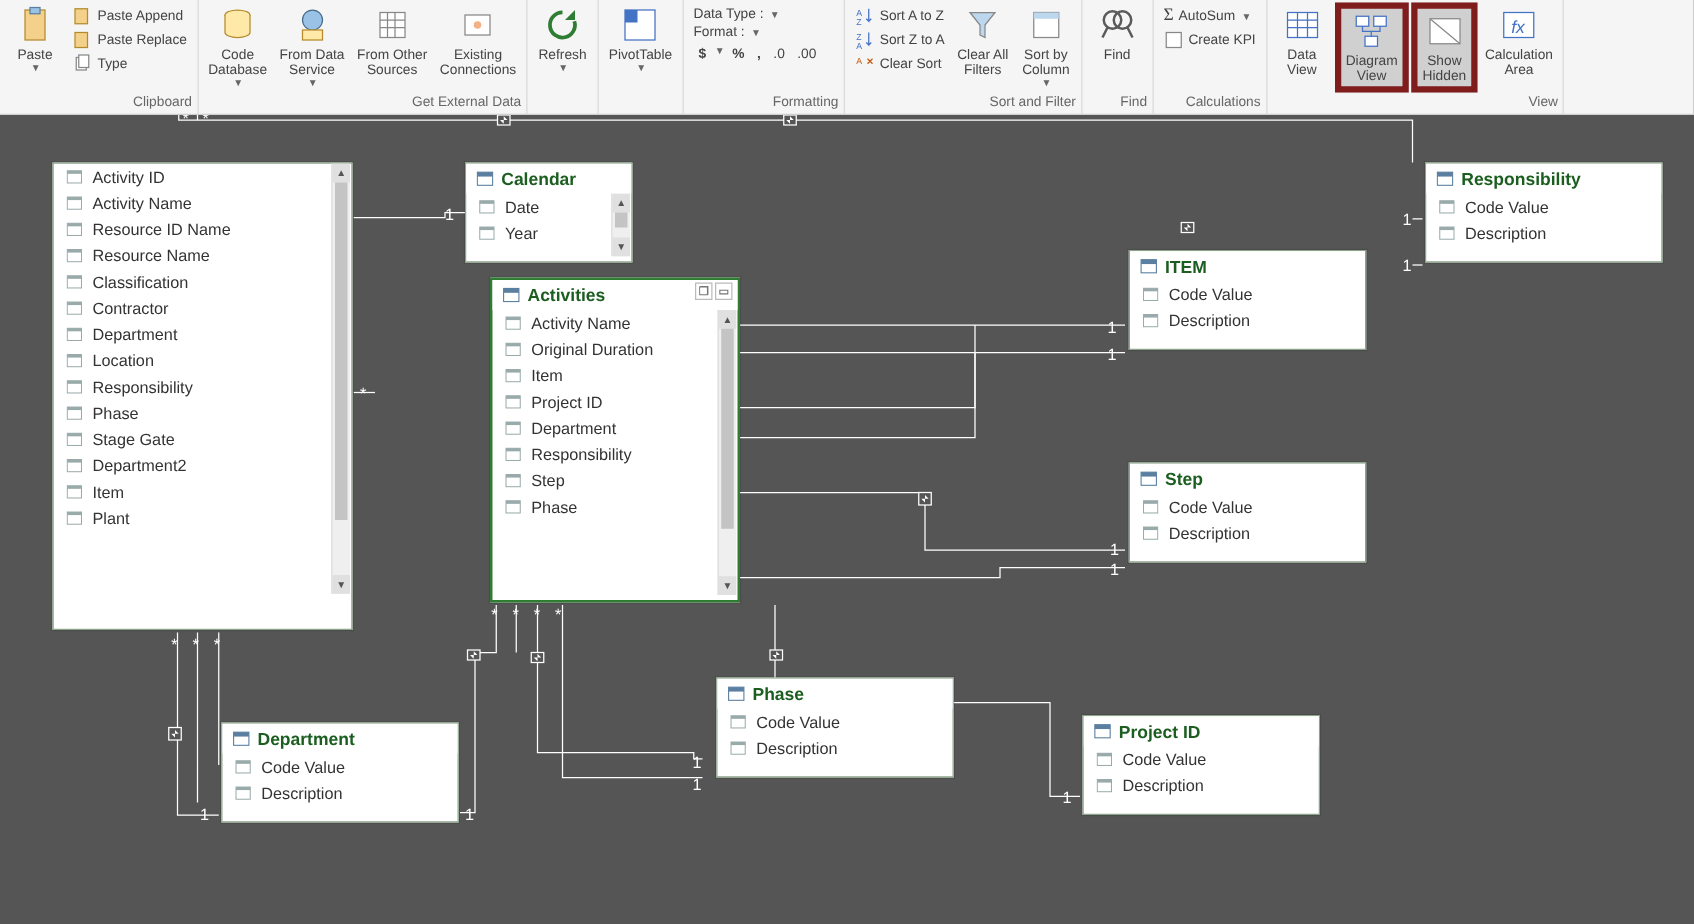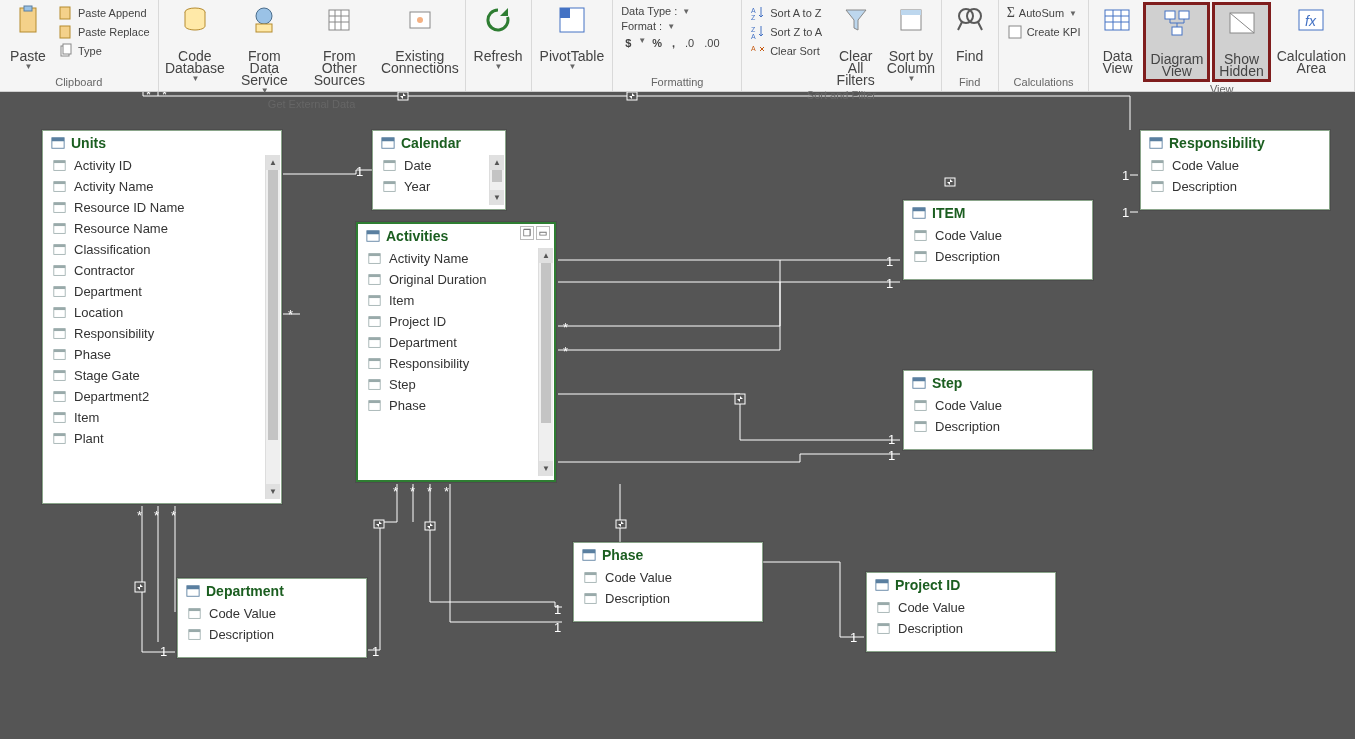--- a/index.html
+++ b/index.html
@@ -2,36 +2,36 @@
 <html><head>
 <meta charset="utf-8">
 <style>
   * { box-sizing: border-box; margin: 0; padding: 0; font-family: "Segoe UI", Tahoma, sans-serif; }
   body { background: #555; width: 1355px; height: 739px; overflow: hidden; position: relative; }
 
   
   .ribbon { background: #f5f5f5; border-bottom: 1px solid #d0d0d0; height: 92px; display: flex; position: relative; z-index: 10; }
   .group { display: flex; flex-direction: column; border-right: 1px solid #d9d9d9; padding: 2px 4px 2px 4px; }
   .group-items { flex: 1; display: flex; align-items: flex-start; gap: 2px; }
-  .group-label { text-align: center; font-size: 11px; color: #666; padding: 1px 0; }
+  .group-label { text-align: right; font-size: 11px; color: #666; padding: 1px 0; }
   .big-btn { display: flex; flex-direction: column; align-items: center; justify-content: flex-end; padding: 2px 4px; min-width: 48px; cursor: default; }
   .big-btn svg { width: 32px; height: 32px; }
-  .big-btn .lbl { font-size: 14px; color: #444; text-align: center; line-height: 12px; margin-top: 14px; white-space: pre-line; }
+  .big-btn .lbl { font-size: 11px; color: #444; text-align: center; line-height: 12px; margin-top: 2px; white-space: pre-line; }
   .small-list { display: flex; flex-direction: column; gap: 1px; padding-top: 2px; }
   .small-btn { display: flex; align-items: center; font-size: 11px; color: #444; gap: 4px; padding: 1px 4px; cursor: default; white-space: nowrap; }
   .small-btn svg { width: 16px; height: 16px; }
-  .highlighted { background: #d0d0d0; border: 3px solid #7f1d1d; }
+  .highlighted { background: #d0d0d0; border: 5px solid #7f1d1d; }
   .drop-caret { font-size: 8px; color: #666; margin-left: 1px; }
 
   
   .canvas { position: relative; width: 1355px; height: 647px; background: #555; }
 
   
   .tbl { position: absolute; background: #fff; border: 1px solid #8aa58a; box-shadow: 0 0 0 1px rgba(0,0,0,.1); }
-  .tbl.selected { border: 2px solid #2e7d32; }
+  .tbl.selected { border: 2px solid #2e7d32; margin-left: 36px; }
   .tbl-head { display: flex; align-items: center; gap: 6px; padding: 4px 8px; font-size: 14px; font-weight: 600; color: #1b5e20; background: #fff; border-bottom: 0; position: relative; }
   .tbl-head svg { width: 14px; height: 14px; }
   .tbl-head .mini-icons { position: absolute; right: 4px; top: 2px; display: flex; gap: 2px; }
   .tbl-head .mini-icons span { width: 14px; height: 14px; border: 1px solid #bbb; font-size: 9px; display:flex; align-items:center; justify-content:center; color:#777; }
   .tbl-body { position: relative; }
   .tbl-fields { overflow: hidden; }
   .fld { display: flex; align-items: center; gap: 8px; padding: 3px 10px; font-size: 13px; color: #333; }
   .fld svg { width: 13px; height: 13px; flex: none; }
   .scrollbar { position: absolute; right: 1px; top: 0; bottom: 0; width: 15px; background: #efefef; border-left: 1px solid #ddd; }
   .scroll-up, .scroll-down { position: absolute; left: 0; right: 0; height: 15px; background: #e0e0e0; display:flex;align-items:center;justify-content:center;font-size:8px;color:#555; }
@@ -375,27 +375,20 @@
   <div class="card-lbl" style="left:410px;top:392px;">*</div>
   <div class="card-lbl" style="left:427px;top:392px;">*</div>
   <div class="card-lbl" style="left:444px;top:392px;">*</div>
   <div class="card-lbl" style="left:160px;top:552px;">1</div>
   <div class="card-lbl" style="left:372px;top:552px;">1</div>
   <div class="card-lbl" style="left:554px;top:510px;">1</div>
   <div class="card-lbl" style="left:554px;top:528px;">1</div>
   <div class="card-lbl" style="left:850px;top:538px;">1</div>
 
   <div class="tbl" style="left:42px; top:38px; width:240px; height:374px;">
-    <div class="tbl-head">
-      <svg viewBox="0 0 16 16">
-          <rect x="1" y="2" width="14" height="12" fill="#fff" stroke="#5a7fa0"></rect>
-          <rect x="1" y="2" width="14" height="4" fill="#5a7fa0"></rect>
-        </svg>
-      <span>Units</span>
-    </div>
     <div class="tbl-body" style="height:344px;">
       <div class="tbl-fields" id="flds-units">
           <div class="fld">
             <svg viewBox="0 0 16 16">
               <rect x="1" y="2" width="14" height="12" fill="#fff" stroke="#9aa"></rect>
               <rect x="1" y="2" width="14" height="3" fill="#9aa"></rect>
             </svg>
             <span>Activity ID</span>
           </div>
           <div class="fld">

